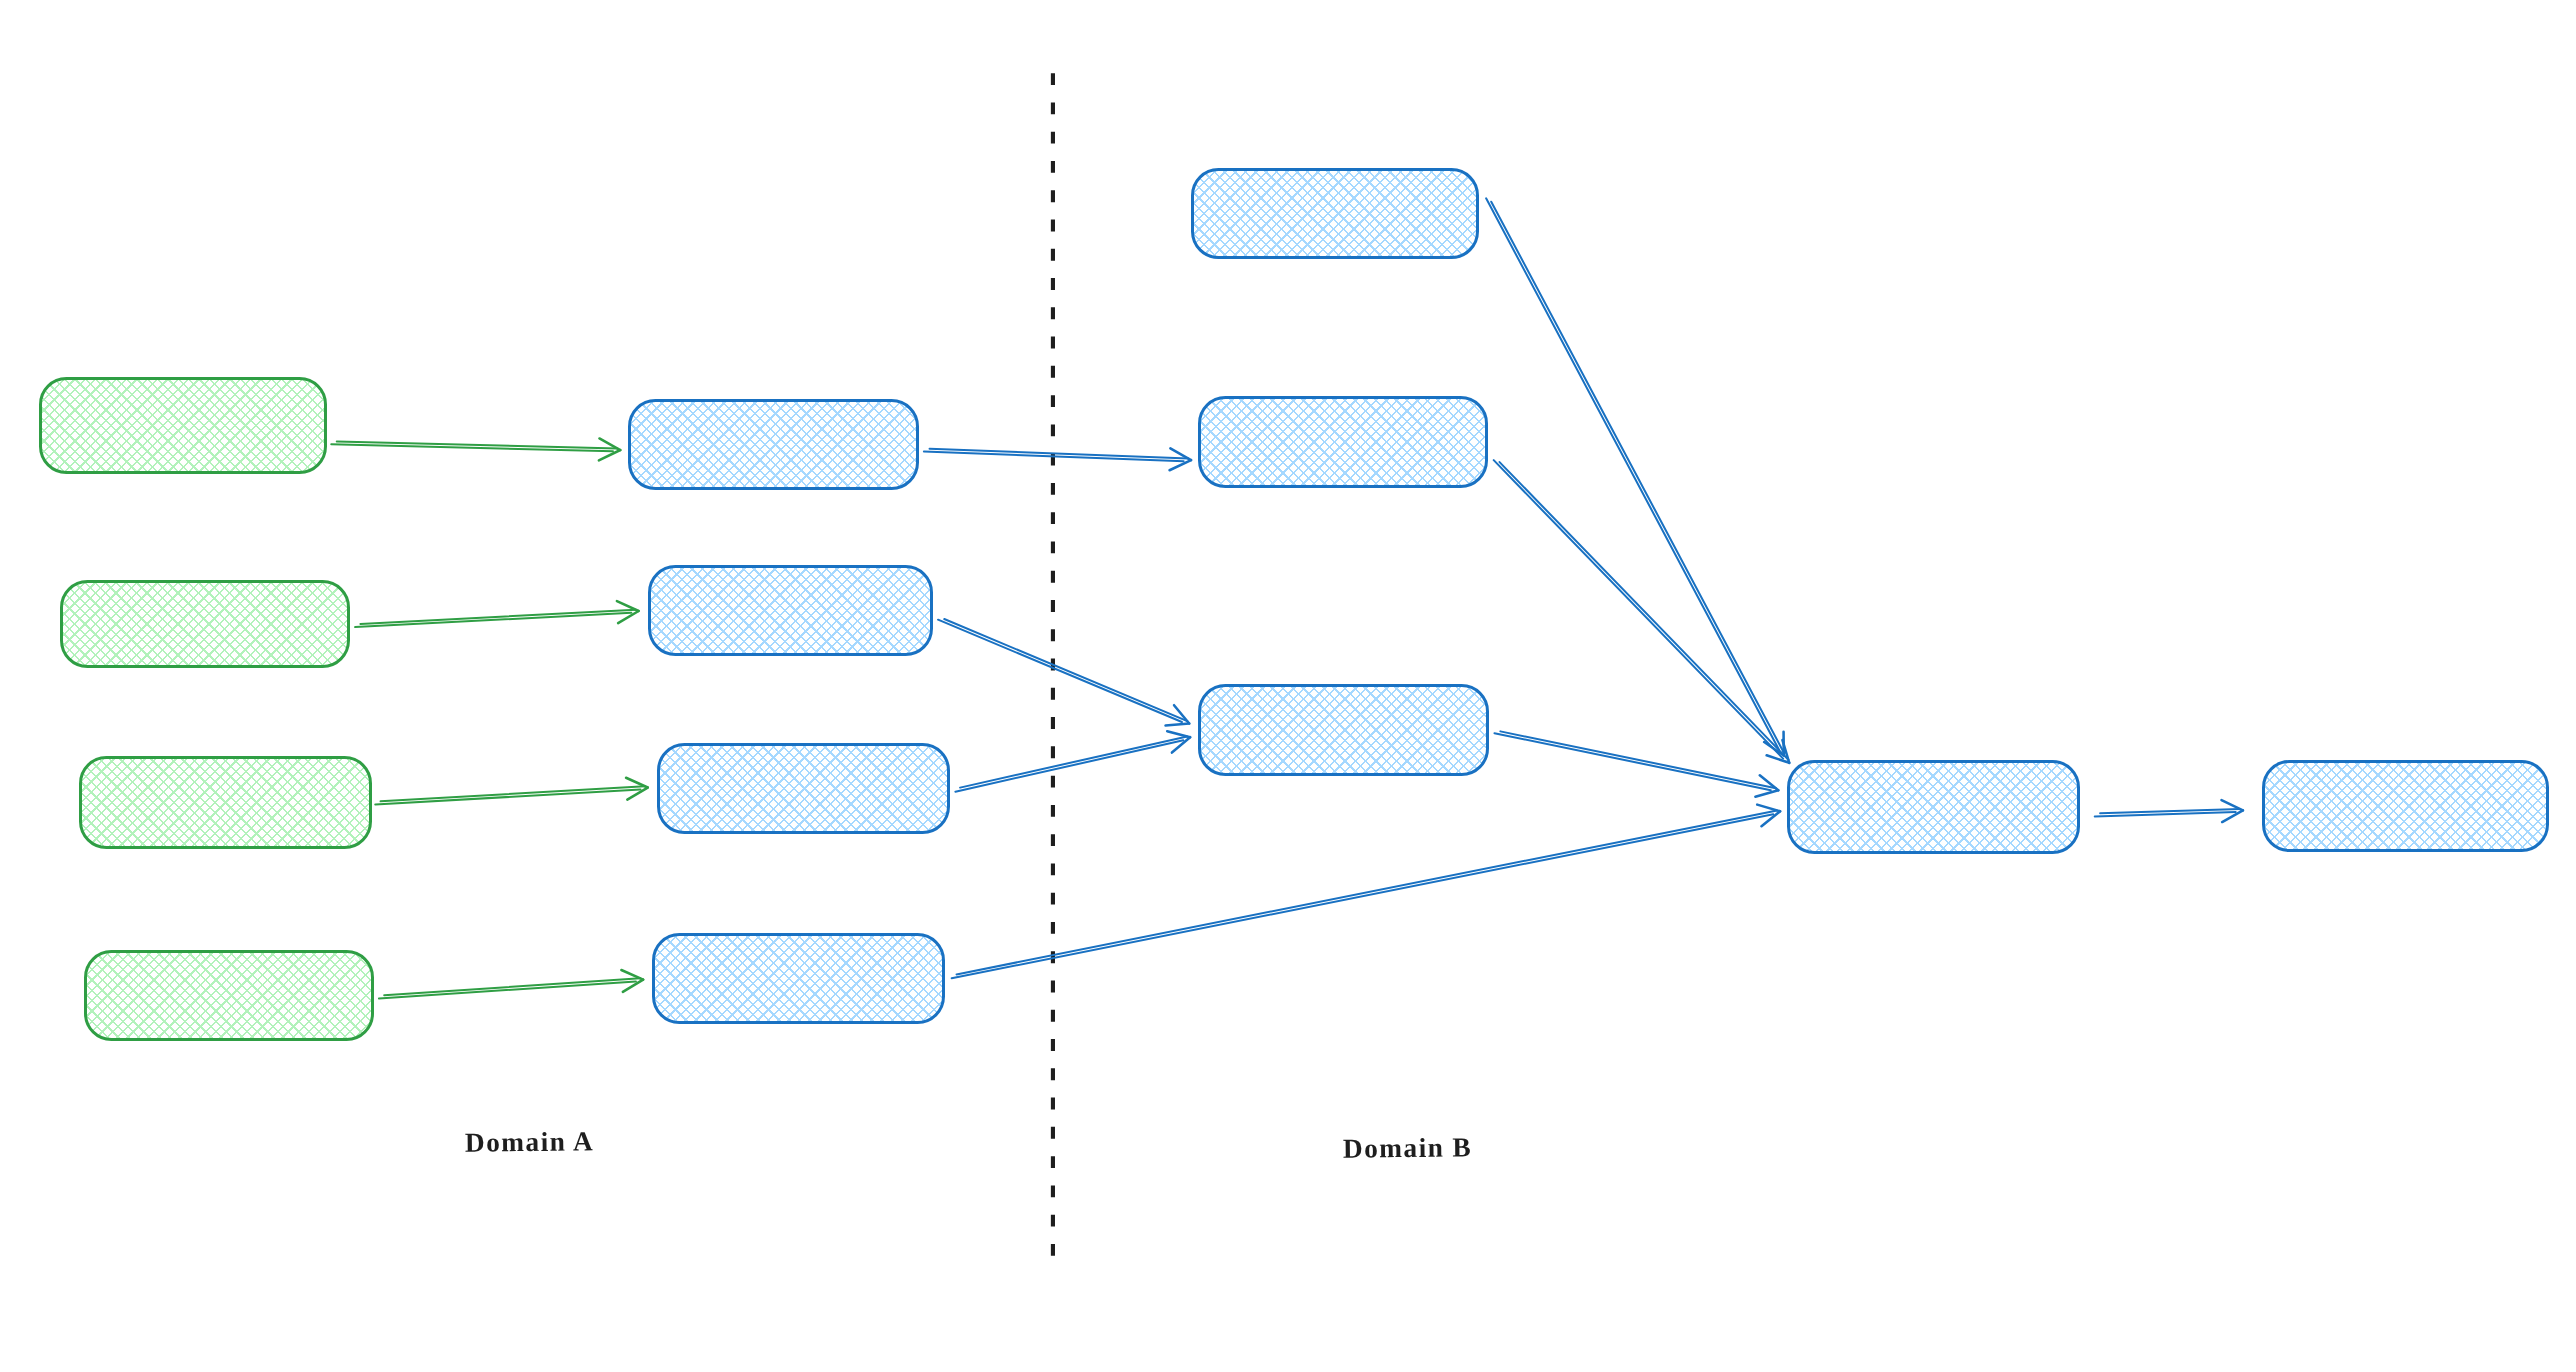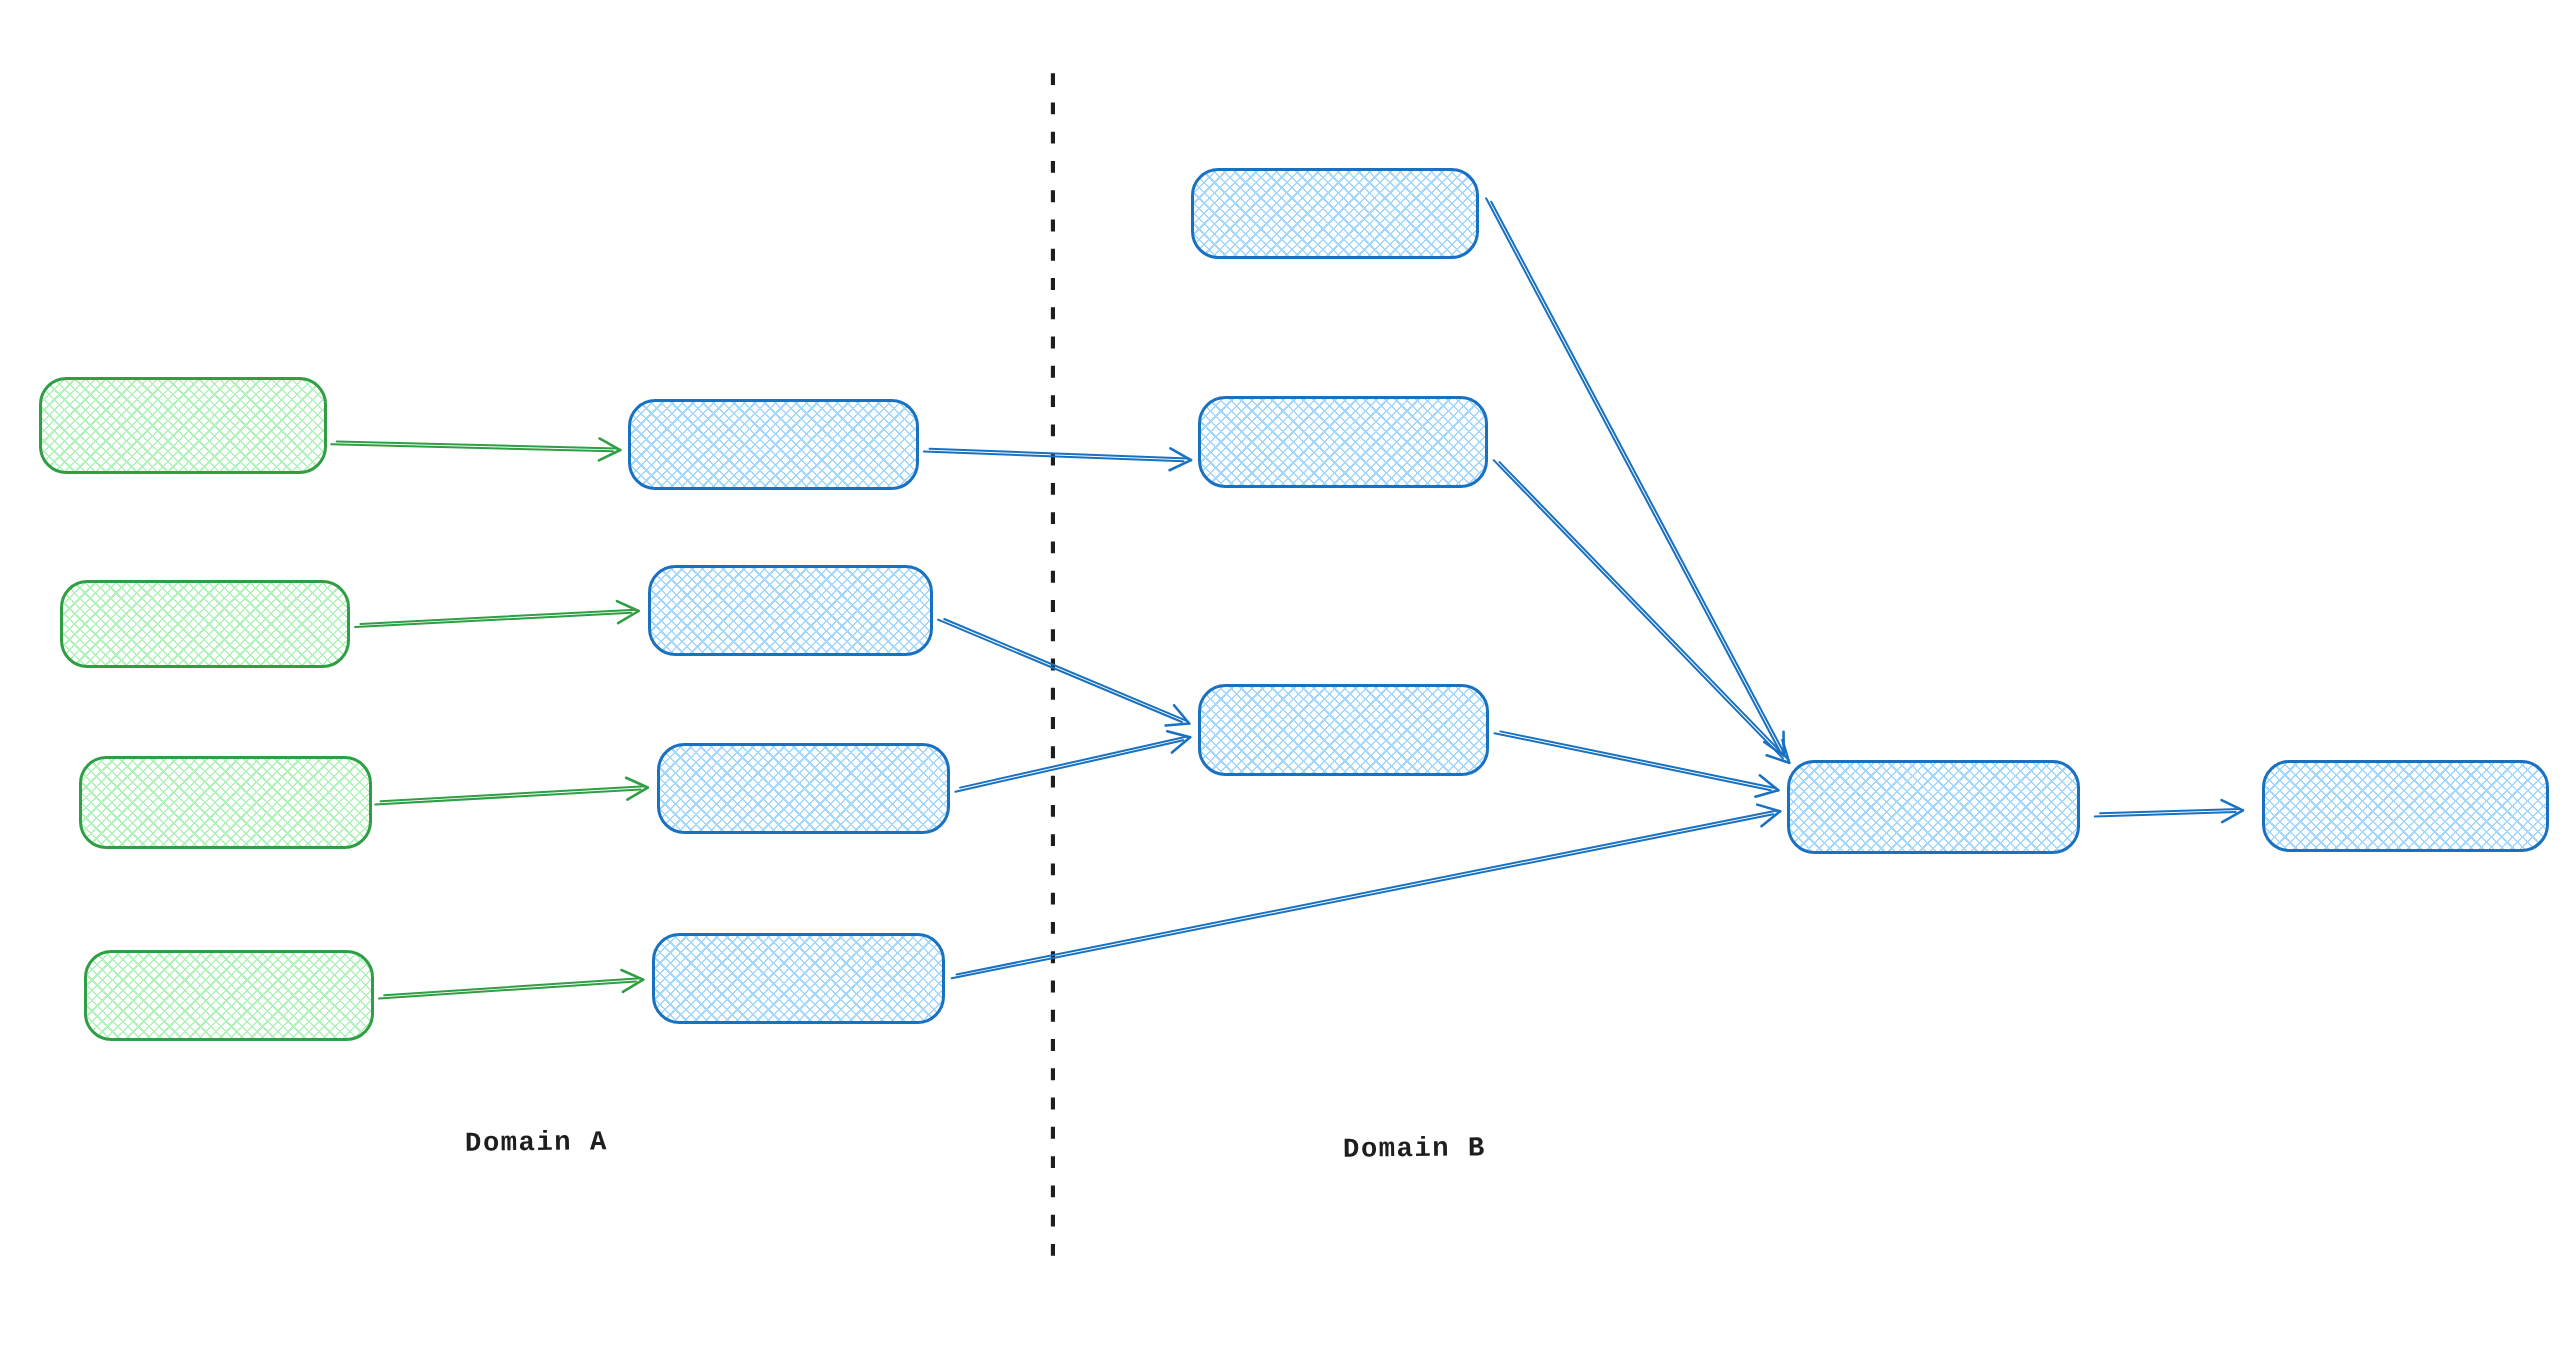--- a/index.html
+++ b/index.html
@@ -10,21 +10,21 @@
     --divider:#1e1e1e;
     --label:#1e1e1e;
     --bg:#ffffff;
   }
   html,body{margin:0;padding:0;background:var(--bg);}
   .canvas{
     position:relative;
     width:2576px;height:1372px;
     background:var(--bg);
     overflow:hidden;
-    font-family:Liberation Mono, monospace;
+    font-family:Liberation Serif, serif;
   }
   .node{
     position:absolute;
     box-sizing:border-box;
     border-radius:27.4px;
     border:3.2px solid;
   }
   .node.green{
     border-color:var(--green-stroke);
     background-image:

